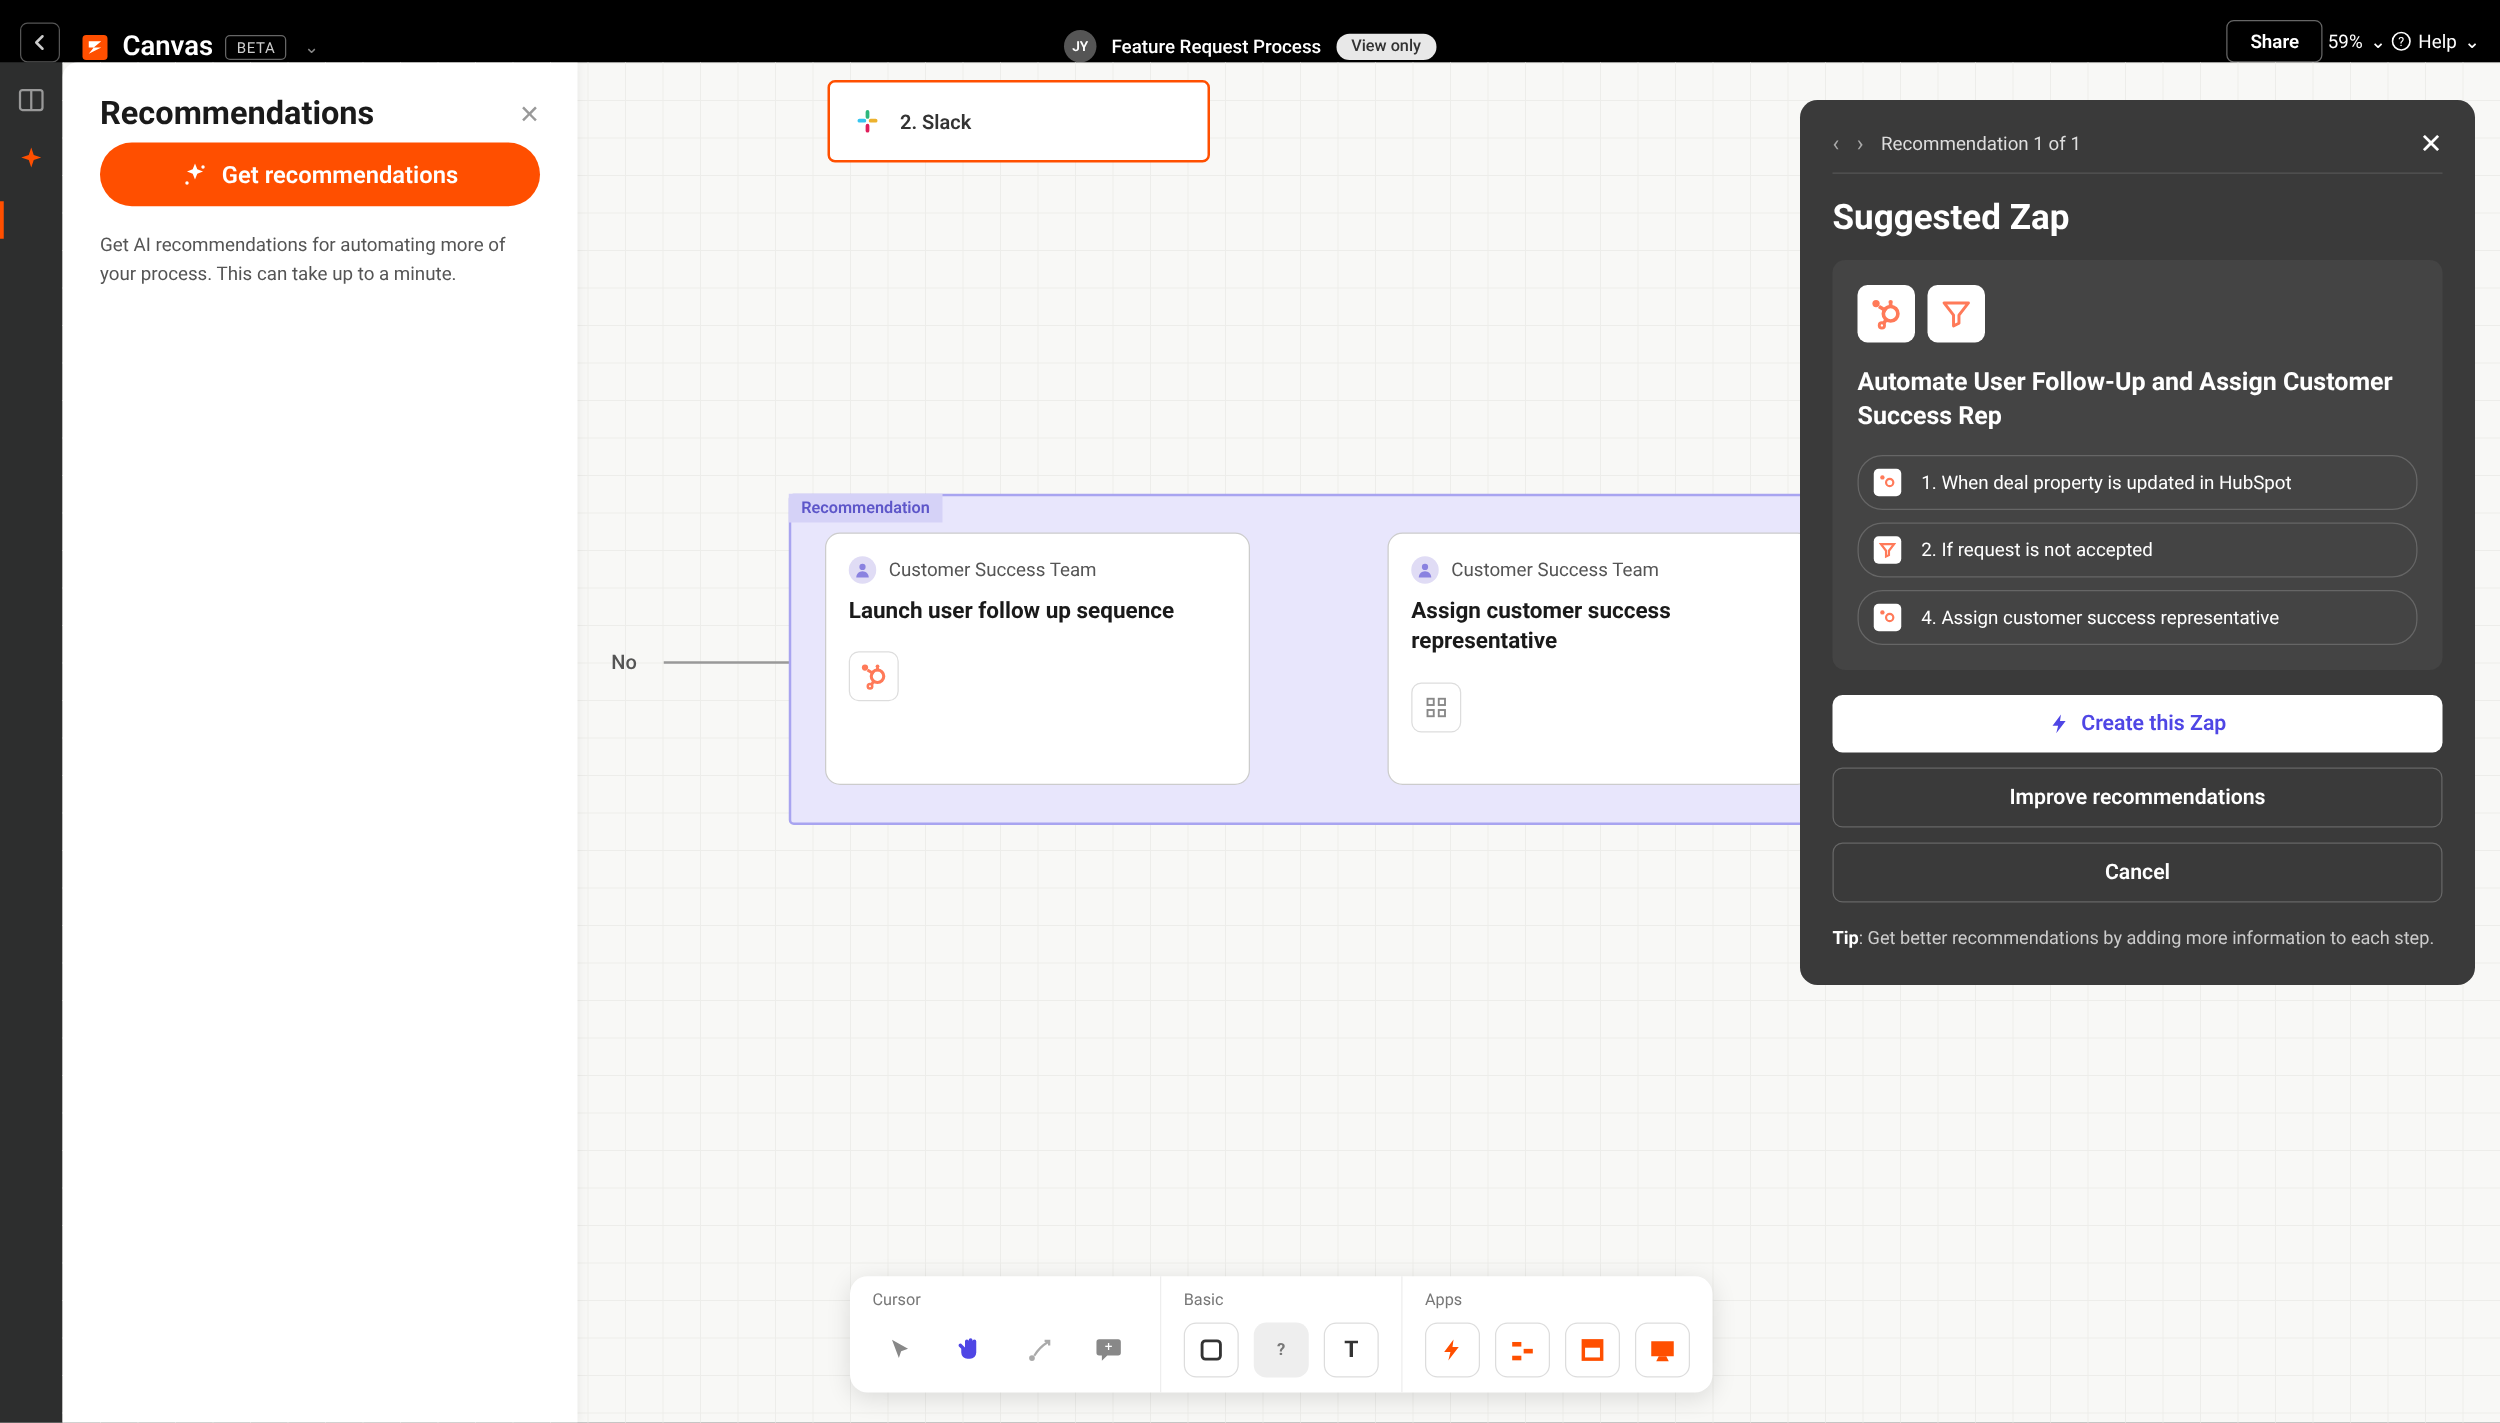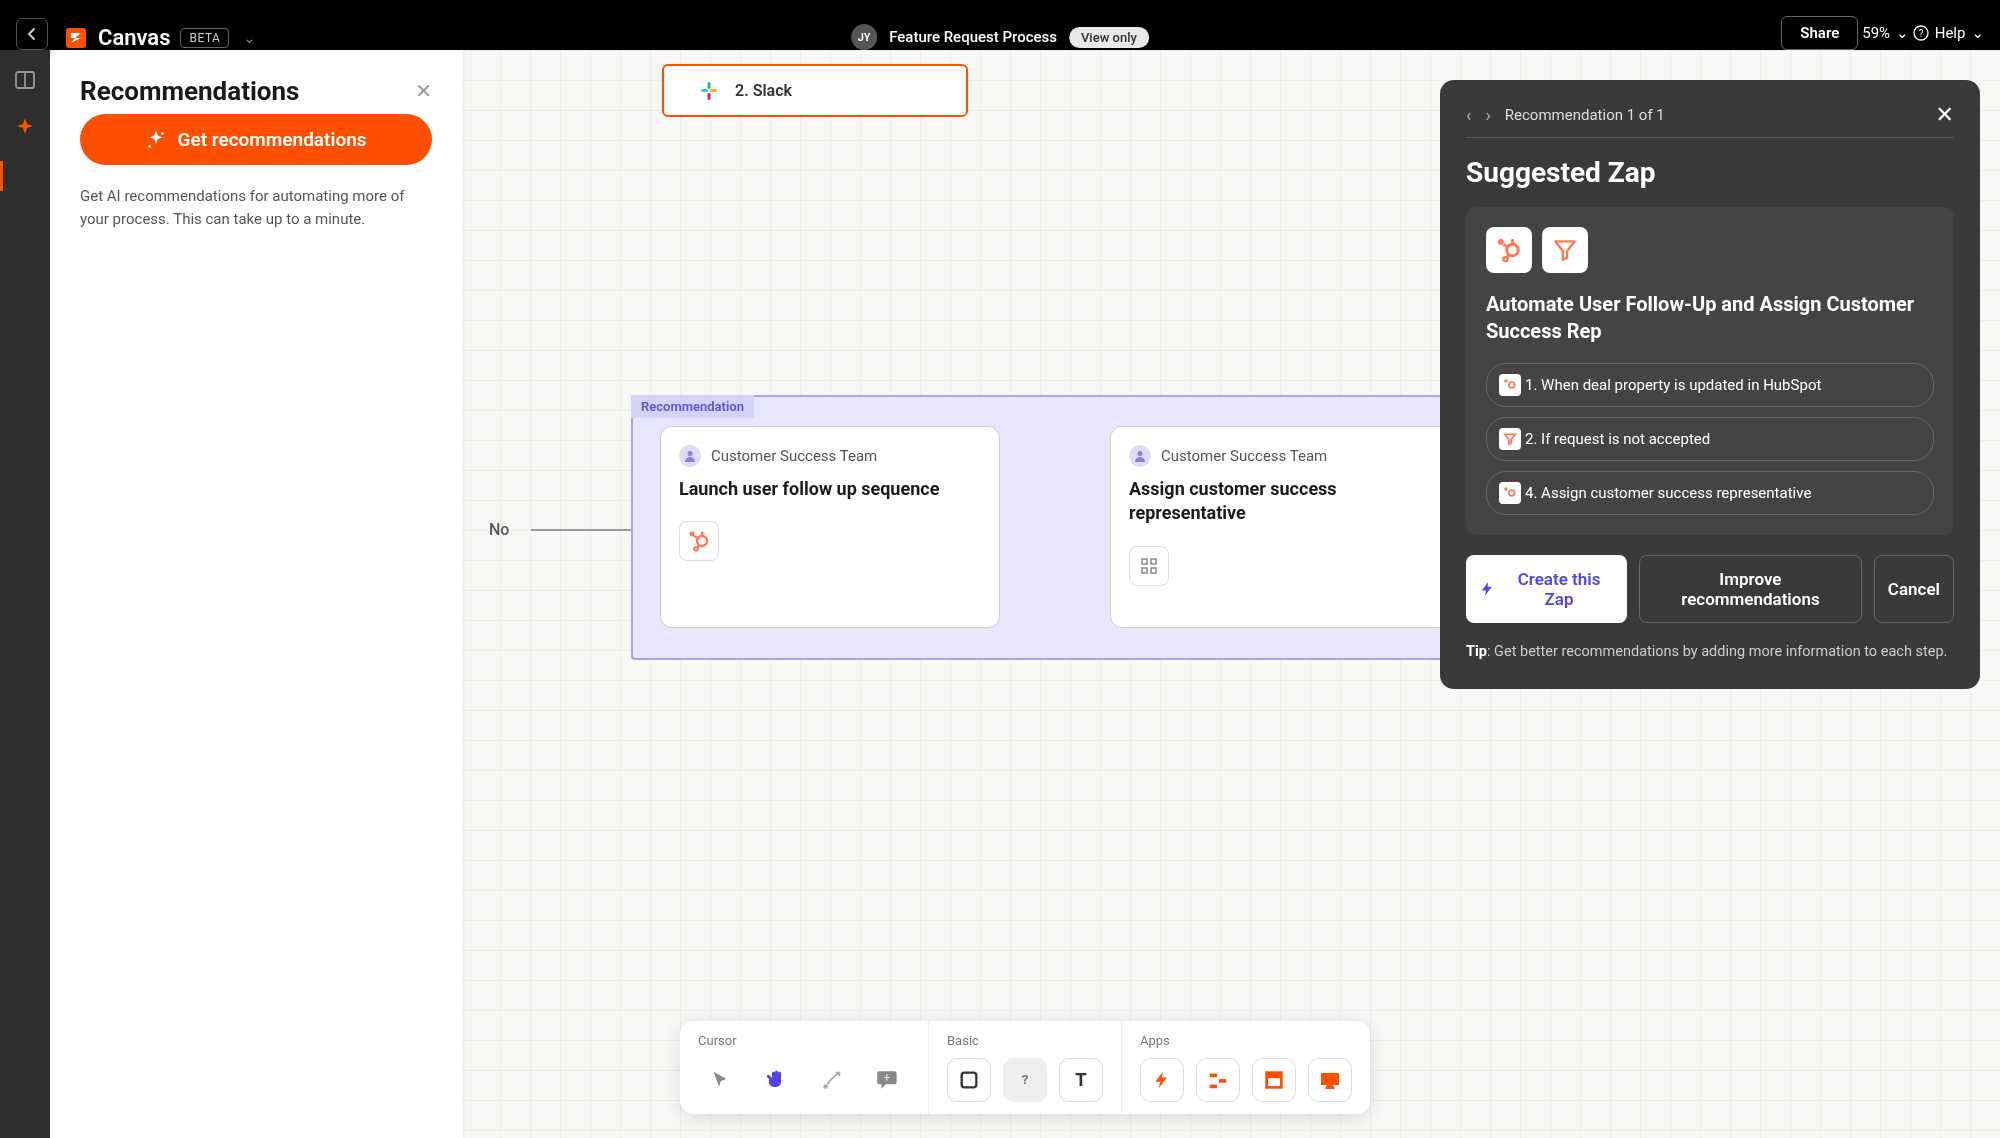--- a/index.html
+++ b/index.html
@@ -33,21 +33,21 @@
 
 
 .rec-sidebar { position: absolute; left: 0; top: 0; bottom: 0; width: 412px; background: #fff; border-radius: 12px 0 0 0; padding: 26px 30px; box-shadow: 2px 0 8px rgba(0,0,0,0.05); }
 .rec-header { display: flex; align-items: center; justify-content: space-between; margin-bottom: 8px; }
 .rec-title { font-size: 26px; font-weight: 700; color: #1a1a1a; }
 .rec-close { color: #999; font-size: 20px; cursor: pointer; background: none; border: none; }
 .get-rec-btn { width: 100%; background: #ff4f00; color: #fff; border: none; border-radius: 30px; padding: 14px; font-size: 19px; font-weight: 600; display: flex; align-items: center; justify-content: center; gap: 10px; cursor: pointer; }
 .rec-hint { margin-top: 20px; font-size: 15px; color: #555; line-height: 1.5; }
 
 
-.slack-node { position: absolute; left: 612px; top: 14px; width: 306px; height: 53px; border: 2px solid #ff4f00; border-radius: 6px; background: #fff; display: flex; align-items: center; padding: 0 33px; gap: 14px; }
+.slack-node { position: absolute; left: 612px; top: 14px; width: 306px; height: 66px; border: 2px solid #ff4f00; border-radius: 6px; background: #fff; display: flex; align-items: center; padding: 0 18px; gap: 14px; }
 .slack-icon { width: 24px; height: 24px; }
 .node-text { font-size: 16px; font-weight: 600; color: #333; }
 
 .rec-group { position: absolute; left: 581px; top: 345px; width: 980px; height: 265px; border: 2px solid #a8a4f0; background: #e8e6fc; border-radius: 4px; }
 .rec-group-label { position: absolute; top: -2px; left: -2px; background: #d5d2f7; color: #5d56c9; font-size: 13px; font-weight: 600; padding: 4px 10px; }
 
 .canvas-card { position: absolute; width: 340px; border: 1px solid #ccc; border-radius: 12px; background: #fff; padding: 18px; }
 .card1 { left: 610px; top: 376px; height: 202px; }
 .card2 { left: 1060px; top: 376px; height: 202px; }
 .card-team { display: flex; align-items: center; gap: 10px; margin-bottom: 10px; }
@@ -69,23 +69,23 @@
 .zap-nav-btn { color: #aaa; cursor: pointer; background: none; border: none; font-size: 18px; }
 .zap-counter { color: #ddd; font-size: 15px; }
 .zap-close { color: #fff; font-size: 22px; cursor: pointer; background: none; border: none; }
 .zap-divider { height: 1px; background: #555; margin: 10px 0 18px; }
 .zap-title { font-size: 28px; font-weight: 700; margin-bottom: 18px; }
 .zap-body { background: #444; border-radius: 10px; padding: 20px; }
 .zap-icons { display: flex; gap: 10px; margin-bottom: 18px; }
 .zap-icon-box { width: 46px; height: 46px; background: #fff; border-radius: 8px; display: flex; align-items: center; justify-content: center; }
 .zap-subtitle { font-size: 20px; font-weight: 700; line-height: 1.35; margin-bottom: 18px; }
 .zap-steps { display: flex; flex-direction: column; gap: 10px; }
-.zap-step { border: 1px solid #666; border-radius: 20px; padding: 10px 12px; display: flex; align-items: center; gap: 4px; font-size: 15px; }
+.zap-step { border: 1px solid #666; border-radius: 20px; padding: 10px 12px; display: flex; align-items: center; gap: 16px; font-size: 15px; }
 .zap-step-icon { width: 22px; height: 22px; background: #fff; border-radius: 4px; display: flex; align-items: center; justify-content: center; flex-shrink: 0; }
-.zap-actions { margin-top: 20px; display: flex; flex-direction: row; gap: 12px; }
+.zap-actions { margin-top: 20px; display: flex; flex-direction: column; gap: 12px; }
 .zap-btn { border-radius: 8px; padding: 13px; font-size: 17px; font-weight: 600; cursor: pointer; display: flex; align-items: center; justify-content: center; gap: 8px; }
 .zap-btn-primary { background: #fff; color: #4f46e5; border: none; }
 .zap-btn-secondary { background: transparent; color: #fff; border: 1px solid #666; }
 .zap-tip { margin-top: 18px; font-size: 14.5px; color: #ccc; line-height: 1.5; }
 .zap-tip b { color: #fff; }
 
 
 .bottom-toolbar { position: absolute; left: 50%; transform: translateX(-50%); bottom: 24px; background: #fff; border-radius: 14px; display: flex; box-shadow: 0 4px 20px rgba(0,0,0,0.12); }
 .tb-section { padding: 12px 18px; border-right: 1px solid #eee; }
 .tb-section:last-child { border-right: none; }

